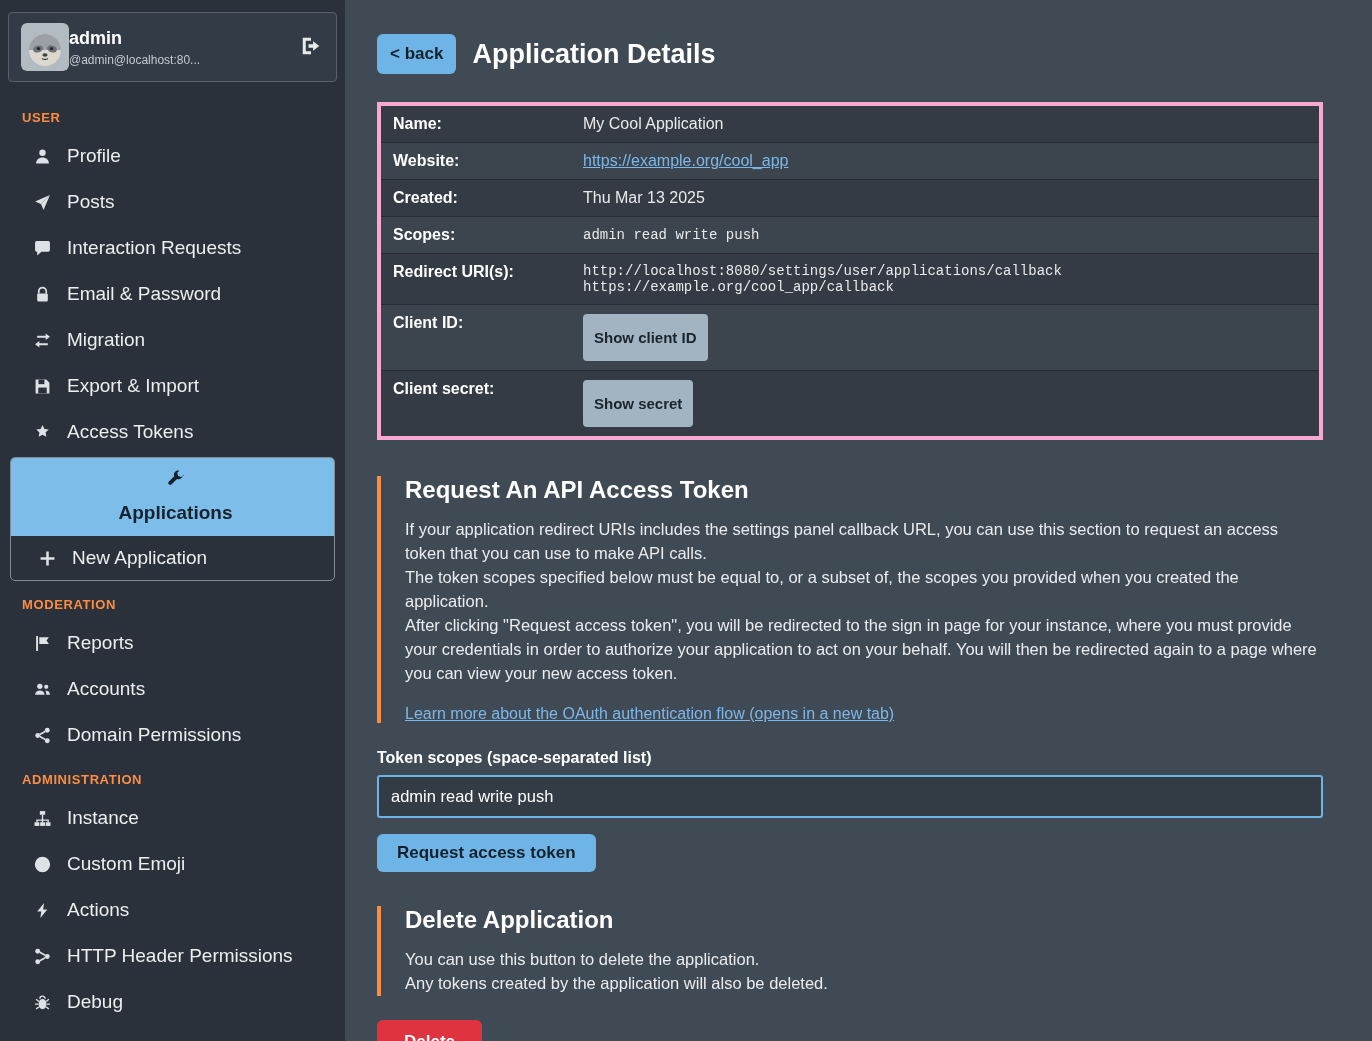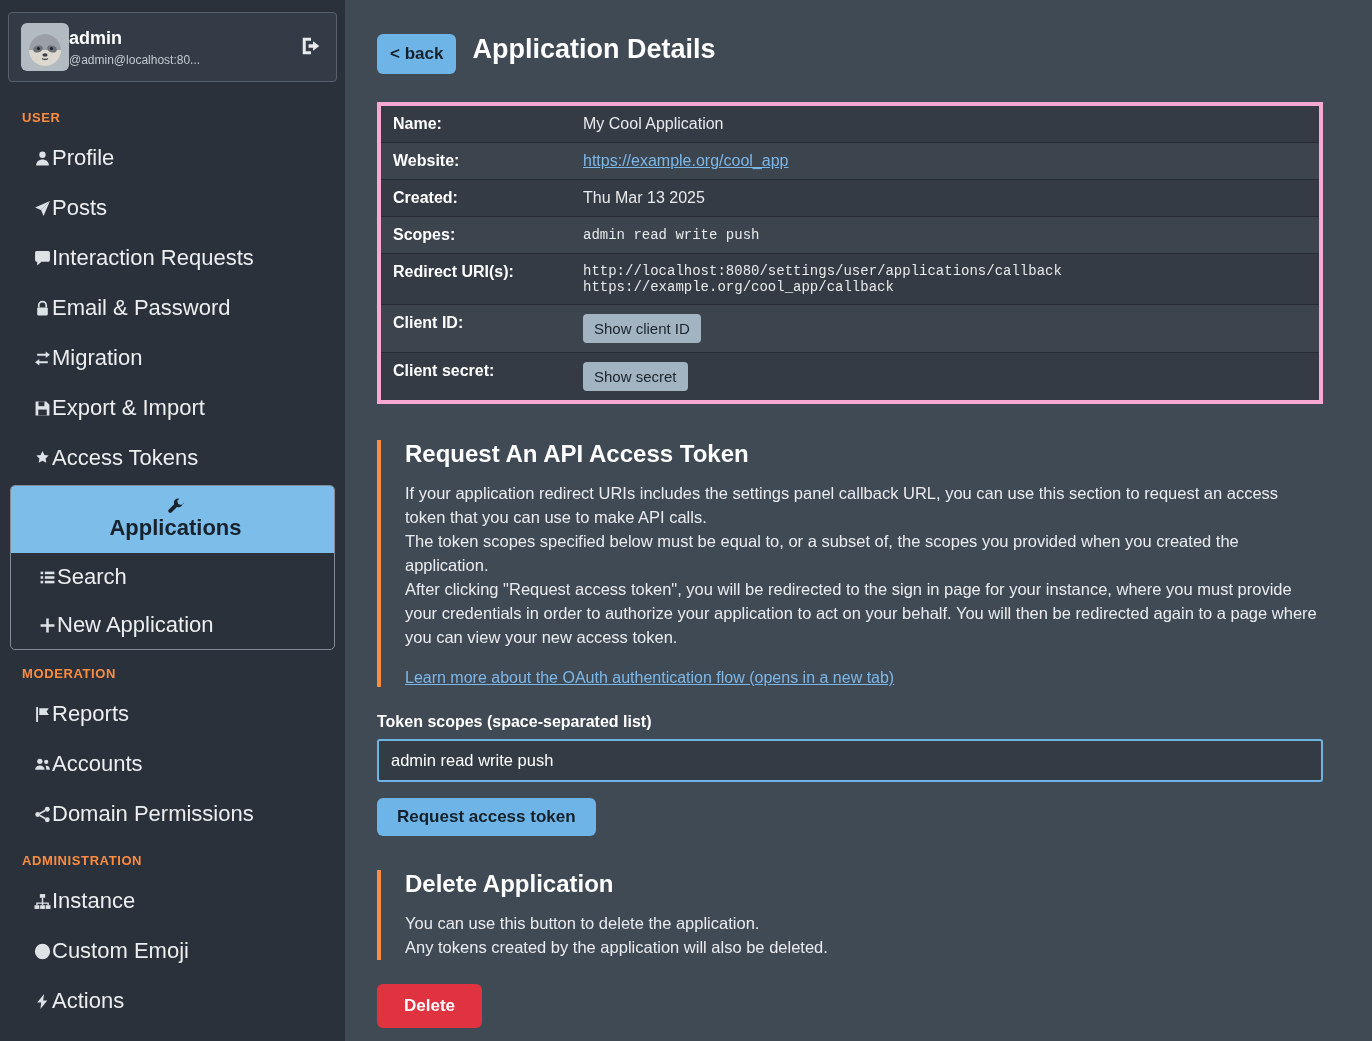--- a/index.html
+++ b/index.html
@@ -33,59 +33,59 @@
   .avatar{width:48px;height:48px;flex:none;border-radius:5px;overflow:hidden}
   .user-meta{flex:1;min-width:0}
   .user-name{font-weight:bold;font-size:18px;color:#fff;margin-bottom:4px}
   .user-handle{font-size:12px;color:#c3c9d0;white-space:nowrap;overflow:hidden;text-overflow:ellipsis}
   .logout-btn{flex:none;color:#e8eaec;width:24px;height:24px;cursor:pointer}
   .sec-header{
     padding:14px 16px 8px 22px;color:var(--orange);
     font-weight:bold;font-size:13px;letter-spacing:.6px;
   }
   .nav-item{
-    display:flex;align-items:center;gap:0;
-    padding:12px 14px 12px 34px;font-size:22px;color:#eceef0;cursor:pointer;
+    display:flex;align-items:center;gap:15px;
+    padding:12px 14px 12px 34px;font-size:19px;color:#eceef0;cursor:pointer;
   }
   .nav-item .icon{width:18px;flex:none;display:flex;color:#dde2e6}
   .icon svg{width:17px;height:17px;fill:currentColor}
   .nav-group{
     margin:2px 10px;border:1px solid #828c98;border-radius:5px;overflow:hidden;
   }
   .nav-group .nav-item.active{
     background:#7cbdea;color:#17222c;font-weight:bold;padding-left:20px;flex-direction:column;
   }
   .nav-group .nav-item.active .icon{color:#17222c}
   .nav-group .nav-item.child{padding:11px 14px 11px 28px}
   .cut{fill:var(--sidebar-bg)}
   
   .main{flex:1;background:var(--panel-bg);height:100%;padding:34px 42px 30px 32px;overflow:hidden}
   .content{max-width:946px}
-  .page-head{display:flex;gap:16px;margin-bottom:28px}
+  .page-head{display:flex;align-items:center;gap:16px;margin-bottom:28px}
   .back-btn{
     background:var(--blue);color:var(--blue-dark-text);
     font-weight:bold;font-size:17px;border:none;border-radius:6px;
     padding:10px 13px;cursor:pointer;font-family:inherit;
   }
   .page-title{font-size:27px;font-weight:bold;color:#fff}
   
   .details{border:4px solid #f9a8d4;margin-bottom:36px}
   .trow{display:flex;border-bottom:1px solid #272c34}
   .trow:last-child{border-bottom:none}
   .trow:nth-child(odd){background:var(--row-dark)}
   .trow:nth-child(even){background:var(--row-light)}
   .tlabel{width:190px;flex:none;font-weight:bold;color:#fff;padding:9px 12px;font-size:16px}
   .tvalue{flex:1;padding:9px 12px;font-size:16px;display:flex;align-items:center}
   .tvalue.block{display:block}
   a.link{color:var(--link);text-decoration:underline;cursor:pointer}
   .mono{font-family:"Liberation Mono", monospace;font-size:14px;white-space:pre-line}
   .mono.small{font-size:13px}
   .mini-btn{
-    background:#a2b4c2;color:#1b232b;font-weight:normal;font-size:15px;
-    border:none;border-radius:4px;padding:6px 11px;cursor:pointer;font-family:inherit;
+    background:#a2b4c2;color:#1b232b;font-weight:bold;font-size:15px;
+    border:none;border-radius:4px;padding:15px 11px;cursor:pointer;font-family:inherit;
   }
   
   .o-section{border-left:4px solid var(--orange);padding-left:24px;margin:34px 0 0}
   .o-section h2{margin:0 0 14px;font-size:24px;color:#fff}
   .o-section p{margin:0;font-size:16.5px;line-height:1.45;color:#eaecef}
   .o-section .link{display:inline-block;margin-top:20px;font-size:16px}
   .form-label{font-weight:bold;color:#fff;font-size:16px;margin:26px 0 8px}
   .scopes-input{
     width:100%;background:#333b45;border:2px solid var(--blue);border-radius:3px;
     color:#fff;font-size:16.5px;padding:10px 12px;font-family:inherit;outline:none;
@@ -201,33 +201,20 @@
       <span class="icon">
           <svg viewBox="0 0 16 16">
             <path d="M14.8 4.6a4 4 0 0 1-5.4 3.9l-5 5a1.8 1.8 0 1 1-2.6-2.6l5-5A4 4 0 0 1 11.7.6L9.6 2.7l.9 2.9 2.9.9 2.1-2.1q.3.6.3 1.2z"></path>
           </svg>
         </span>
       <span>Applications</span>
     </div>
     <div class="nav-item child">
       <span class="icon">
           <svg viewBox="0 0 16 16">
-            <rect x="1.5" y="2.5" width="2.4" height="2.4"></rect>
-            <rect x="5.5" y="2.5" width="9" height="2.4"></rect>
-            <rect x="1.5" y="6.8" width="2.4" height="2.4"></rect>
-            <rect x="5.5" y="6.8" width="9" height="2.4"></rect>
-            <rect x="1.5" y="11.1" width="2.4" height="2.4"></rect>
-            <rect x="5.5" y="11.1" width="9" height="2.4"></rect>
-          </svg>
-        </span>
-      <span>Search</span>
-    </div>
-    <div class="nav-item child">
-      <span class="icon">
-          <svg viewBox="0 0 16 16">
             <path d="M6.8 1.5h2.4v5.3h5.3v2.4H9.2v5.3H6.8V9.2H1.5V6.8h5.3z"></path>
           </svg>
         </span>
       <span>New Application</span>
     </div>
   </div>
 
   <div class="sec-header">MODERATION</div>
 
   <div class="nav-item">

